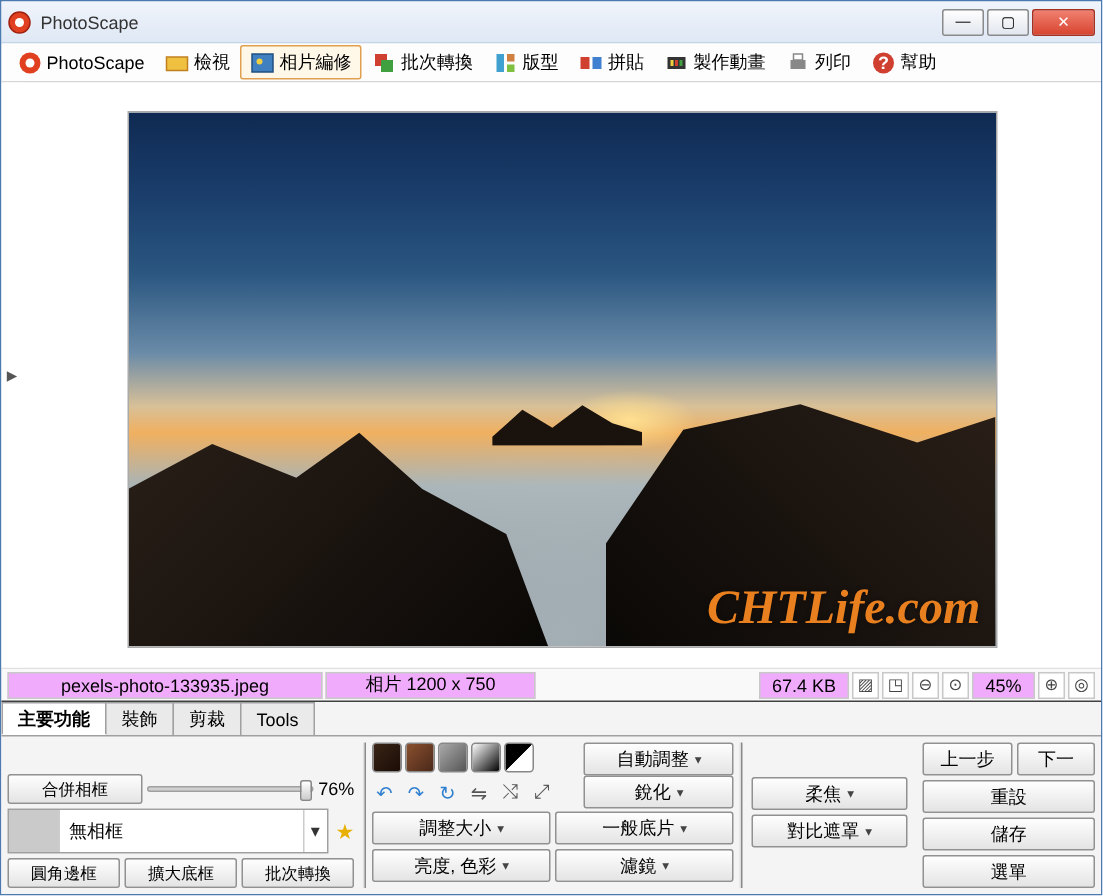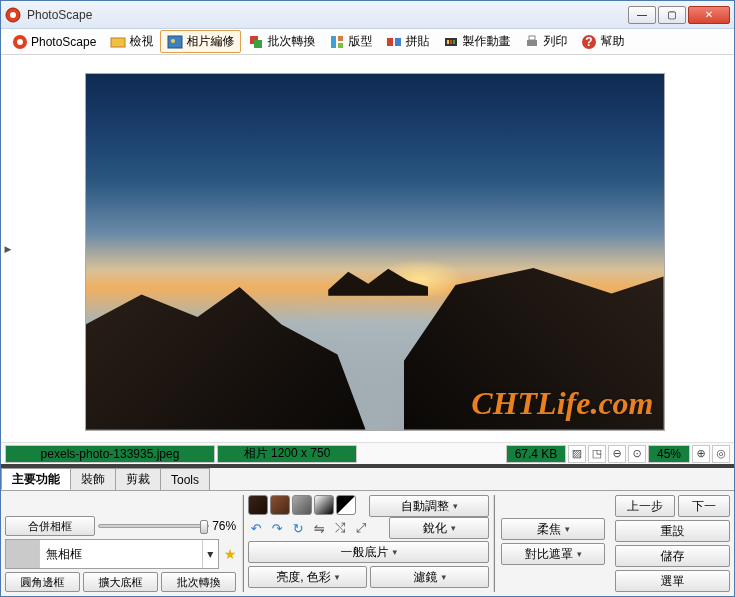--- a/index.html
+++ b/index.html
@@ -22,23 +22,23 @@
 .photo { width:580px; height:358px; border:1px solid #aaa; position:relative; overflow:hidden; }
 .sky { position:absolute; inset:0; background:linear-gradient(to bottom, #0f2a52 0%, #1a3d6b 15%, #2a5680 30%, #6a8ba8 45%, #d8c098 55%, #f0b060 60%, #a8b4b8 70%, #808a8e 100%); }
 .horizon-glow { position:absolute; left:50%; top:52%; width:90px; height:40px; background:radial-gradient(ellipse, #ffe090 0%, rgba(255,200,100,0) 70%); }
 .rock { position:absolute; background:#1a1410; }
 .rock.r1 { left:0; bottom:0; width:280px; height:150px; clip-path: polygon(0 30%, 20% 10%, 40% 25%, 55% 5%, 70% 30%, 90% 50%, 100% 100%, 0 100%); background:linear-gradient(135deg,#2a1f18,#0a0806); }
 .rock.r2 { right:0; bottom:0; width:260px; height:170px; clip-path: polygon(0 60%, 20% 15%, 50% 5%, 80% 20%, 100% 10%, 100% 100%, 0 100%); background:linear-gradient(225deg,#2a1f18,#0a0806); }
 .rock.r3 { left:42%; top:54%; width:100px; height:30px; clip-path: polygon(0 80%, 20% 20%, 40% 60%, 60% 10%, 80% 50%, 100% 70%, 100% 100%, 0 100%); background:#1a120c; }
 .mist { position:absolute; left:0; bottom:0; width:100%; height:45%; background:radial-gradient(ellipse at 50% 100%, rgba(200,210,220,0.5) 0%, rgba(180,190,200,0) 60%); }
 .watermark { position:absolute; right:10px; bottom:8px; color:#e88020; font-size:32px; font-weight:bold; font-style:italic; text-shadow:0 0 3px rgba(0,0,0,0.4); font-family: "Comic Sans MS", cursive; }
 .statusbar { height:22px; display:flex; align-items:center; padding:0 4px; gap:2px; border-top:1px solid #e0e0e0; background:#f9f9f9; }
-.status-field { border:1px solid #c8c8c8; background:#15803d; height:18px; display:flex; align-items:center; justify-content:center; padding:0 6px; }
+.status-field { border:1px solid #c8c8c8; background:#f0abfc; height:18px; display:flex; align-items:center; justify-content:center; padding:0 6px; }
 .status-btn { width:18px; height:18px; border:1px solid #c8c8c8; background:#fff; display:flex; align-items:center; justify-content:center; font-size:11px; color:#444; }
-.bottom-panel { border-top:4px solid #404040; background:#f4f4f4; padding:0; }
+.bottom-panel { border-top:1px solid #404040; background:#f4f4f4; padding:0; }
 .edit-tabs { display:flex; height:22px; background:#f4f4f4; }
 .edit-tab { padding:2px 10px; border:1px solid #a0a0a0; border-bottom:none; background:#eaeaea; margin-right:-1px; display:flex; align-items:center; cursor:pointer; }
 .edit-tab.active { background:#fff; border-bottom:1px solid #fff; position:relative; z-index:1; font-weight:bold; }
 .panel-body { display:flex; border-top:1px solid #a0a0a0; padding:4px; gap:6px; background:#f4f4f4; }
 .col { display:flex; flex-direction:column; gap:3px; }
 .col.left { width:232px;justify-content:flex-end; }
 .col.mid { width:254px; border-left:2px ridge #ddd; border-right:2px ridge #ddd; padding:0 4px; }
 .col.right { width:104px; }
 .col.far { flex:1; align-items:stretch; padding-left:4px; }
 .row { display:flex; gap:3px; align-items:center; }
@@ -208,33 +208,34 @@
       </div>
 
       <div class="col mid">
         <div class="swatch-row">
           <div class="swatch" style="background:linear-gradient(135deg,#3a2416,#1a0c06)"></div>
           <div class="swatch" style="background:linear-gradient(135deg,#8a5030,#4a2818)"></div>
           <div class="swatch" style="background:linear-gradient(135deg,#aaa,#555)"></div>
           <div class="swatch" style="background:linear-gradient(135deg,#fff,#000)"></div>
           <div class="swatch" style="background:linear-gradient(135deg,#000 49%,#fff 51%)"></div>
           <div style="flex:1"></div>
-          <div class="btn dd" style="width:120px">自動調整</div>
+          <div class="btn dd" style="width:100px">自動調整</div>
         </div>
         <div class="icon-row">
           <span class="tool-ico" style="color:#3080d0">↶</span>
           <span class="tool-ico" style="color:#3080d0">↷</span>
           <span class="tool-ico" style="color:#3080d0">↻</span>
           <span class="tool-ico" style="color:#555">⇋</span>
           <span class="tool-ico" style="color:#555">⤭</span>
           <span class="tool-ico" style="color:#555">⤢</span>
           <div style="flex:1"></div>
           <div class="btn dd" style="width:100px">銳化</div>
         </div>
         <div class="row">
+          <div class="btn dd wide">調整大小</div>
           <div class="btn dd wide">一般底片</div>
         </div>
         <div class="row">
           <div class="btn dd wide">亮度, 色彩</div>
           <div class="btn dd wide">濾鏡</div>
         </div>
       </div>
 
       <div class="col right">
         <div style="height:20px"></div>

